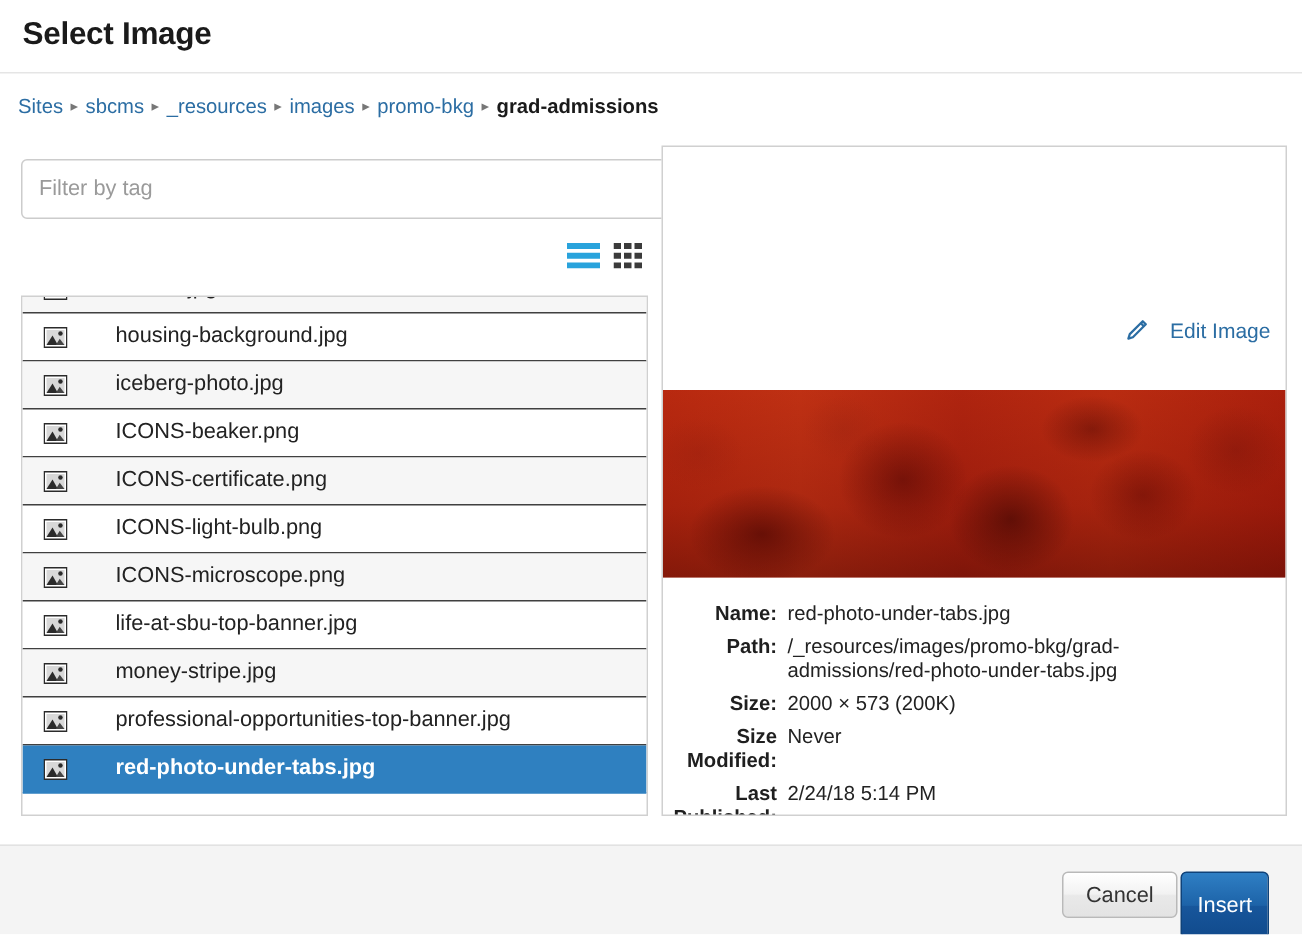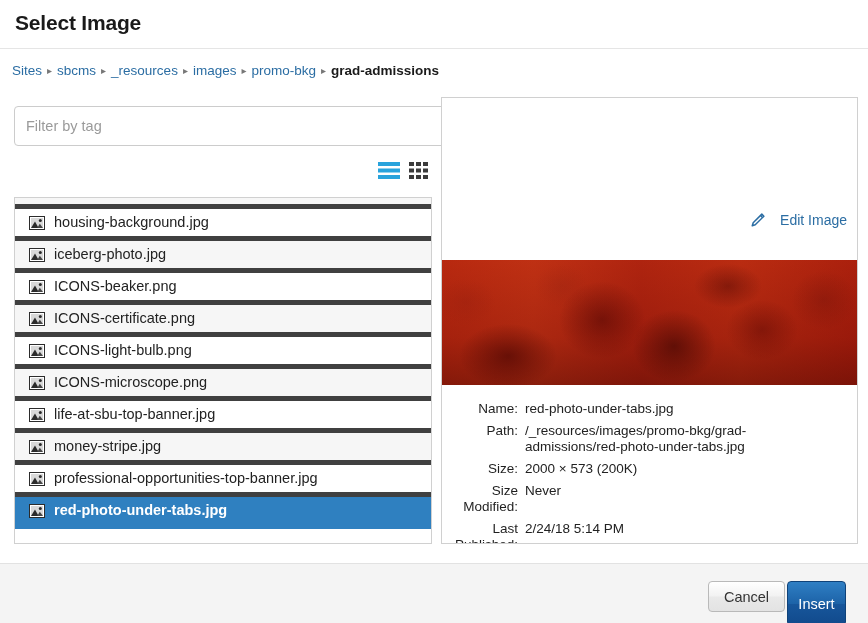--- a/index.html
+++ b/index.html
@@ -138,23 +138,24 @@
   .file-scroll {
     position: absolute; left: 0; top: -21px;
     width: 416px;
   }
   .file-row {
     height: 32px;
     display: flex; align-items: center;
     padding-left: 14px;
     font-size: 14.5px;
     color: #222;
-    border-bottom: 5px solid #404040;
+    border-bottom: 1px solid #404040;
     cursor: pointer;
     white-space: nowrap;
+    gap: 23px;
   }
   .file-row.alt { background: #f6f6f6; }
   .file-row.selected {
     background: #2f80c0;
     color: #ffffff;
     font-weight: bold;
     border-bottom-color: #2f80c0;
   }
   .file-icon {
     width: 16px; height: 14px; margin-right: 9px;
@@ -185,21 +186,21 @@
       linear-gradient(to bottom, rgba(180,36,14,.22) 0%, rgba(120,12,6,.30) 62%, rgba(70,4,2,.46) 100%),
       linear-gradient(to right, #b92a10 0%, #c23415 22%, #ad2410 48%, #bb2e12 72%, #a81f0d 100%);
   }
   .meta {
     position: absolute; left: 0; top: 303px; width: 415px;
     font-size: 13.5px;
   }
   .meta-row { display: flex; align-items: flex-start; margin-bottom: 6px; }
   .meta-label {
     width: 83px; flex: 0 0 83px;
-    text-align: right; font-weight: normal; color: #1f1f1f;
+    text-align: right; font-weight: bold; color: #1f1f1f;
     padding-right: 7px; line-height: 16px;
   }
   .meta-value { color: #222; line-height: 16px; max-width: 228px; }
   .edit-image {
     position: absolute; right: 10px; top: 114px;
     display: flex; align-items: center; gap: 15px;
     color: #2b6da3; font-size: 14px; cursor: pointer;
   }
   .pencil { width: 15px; height: 15px; display: block; }
 

